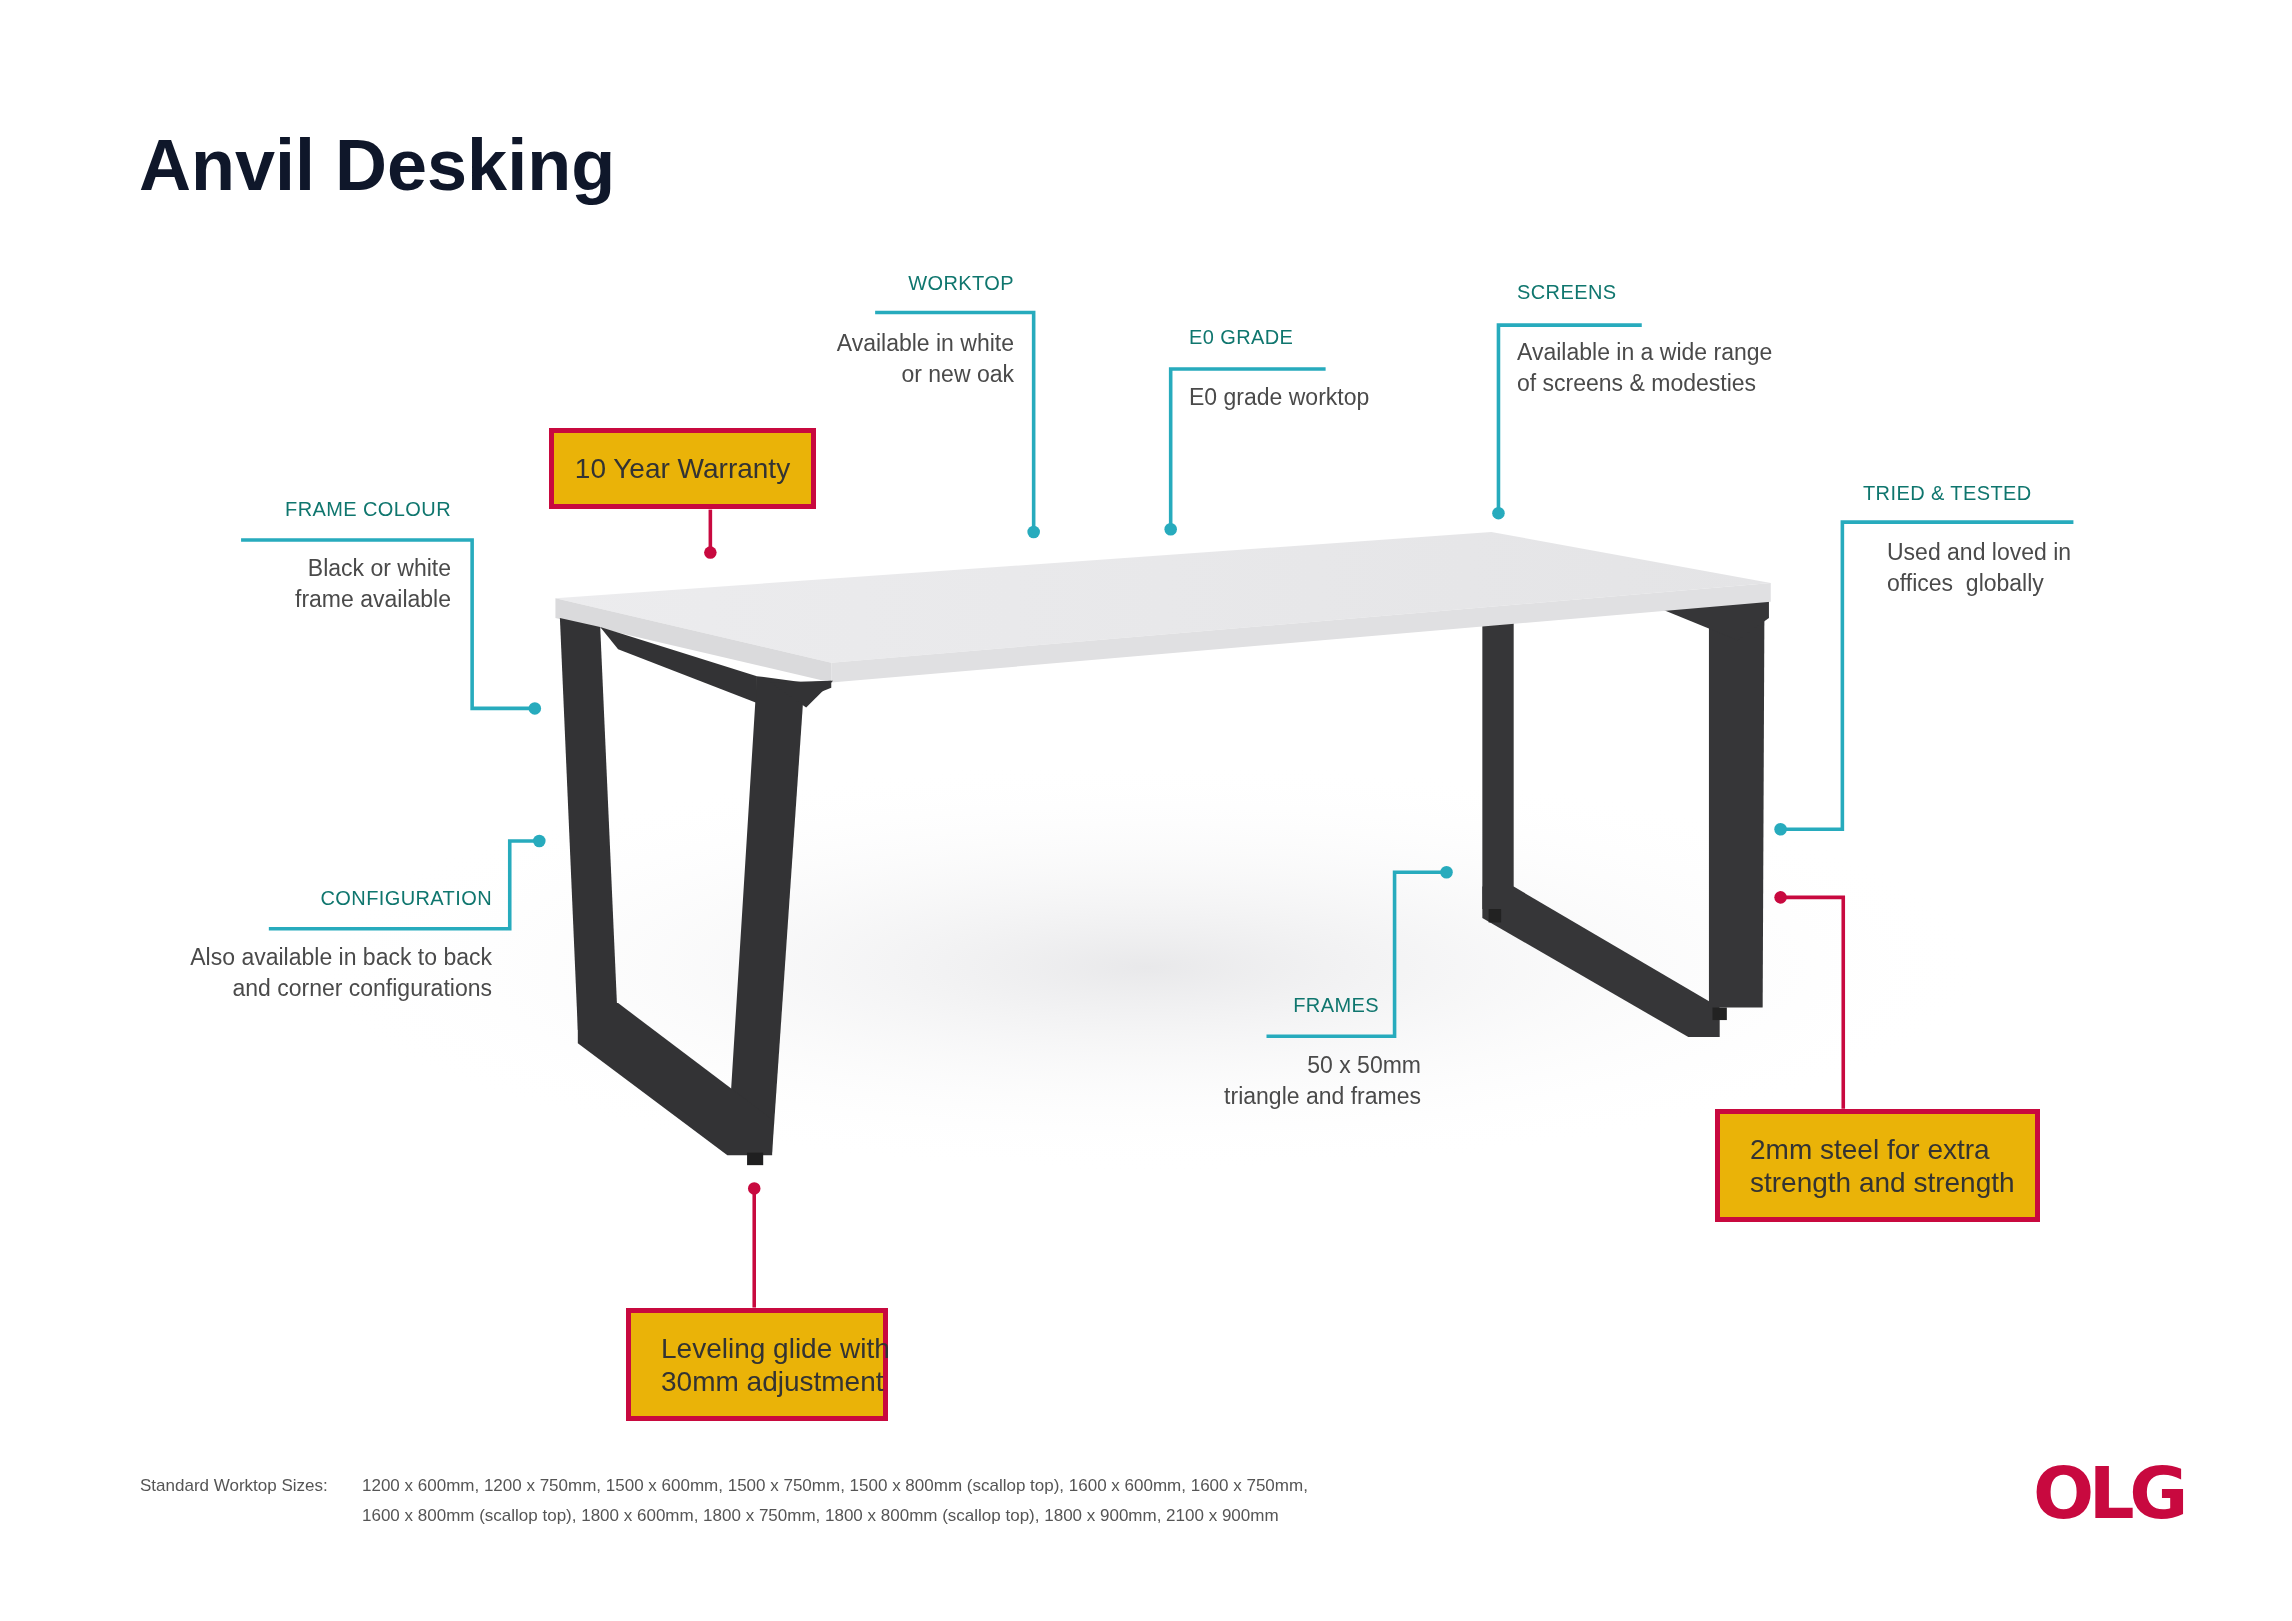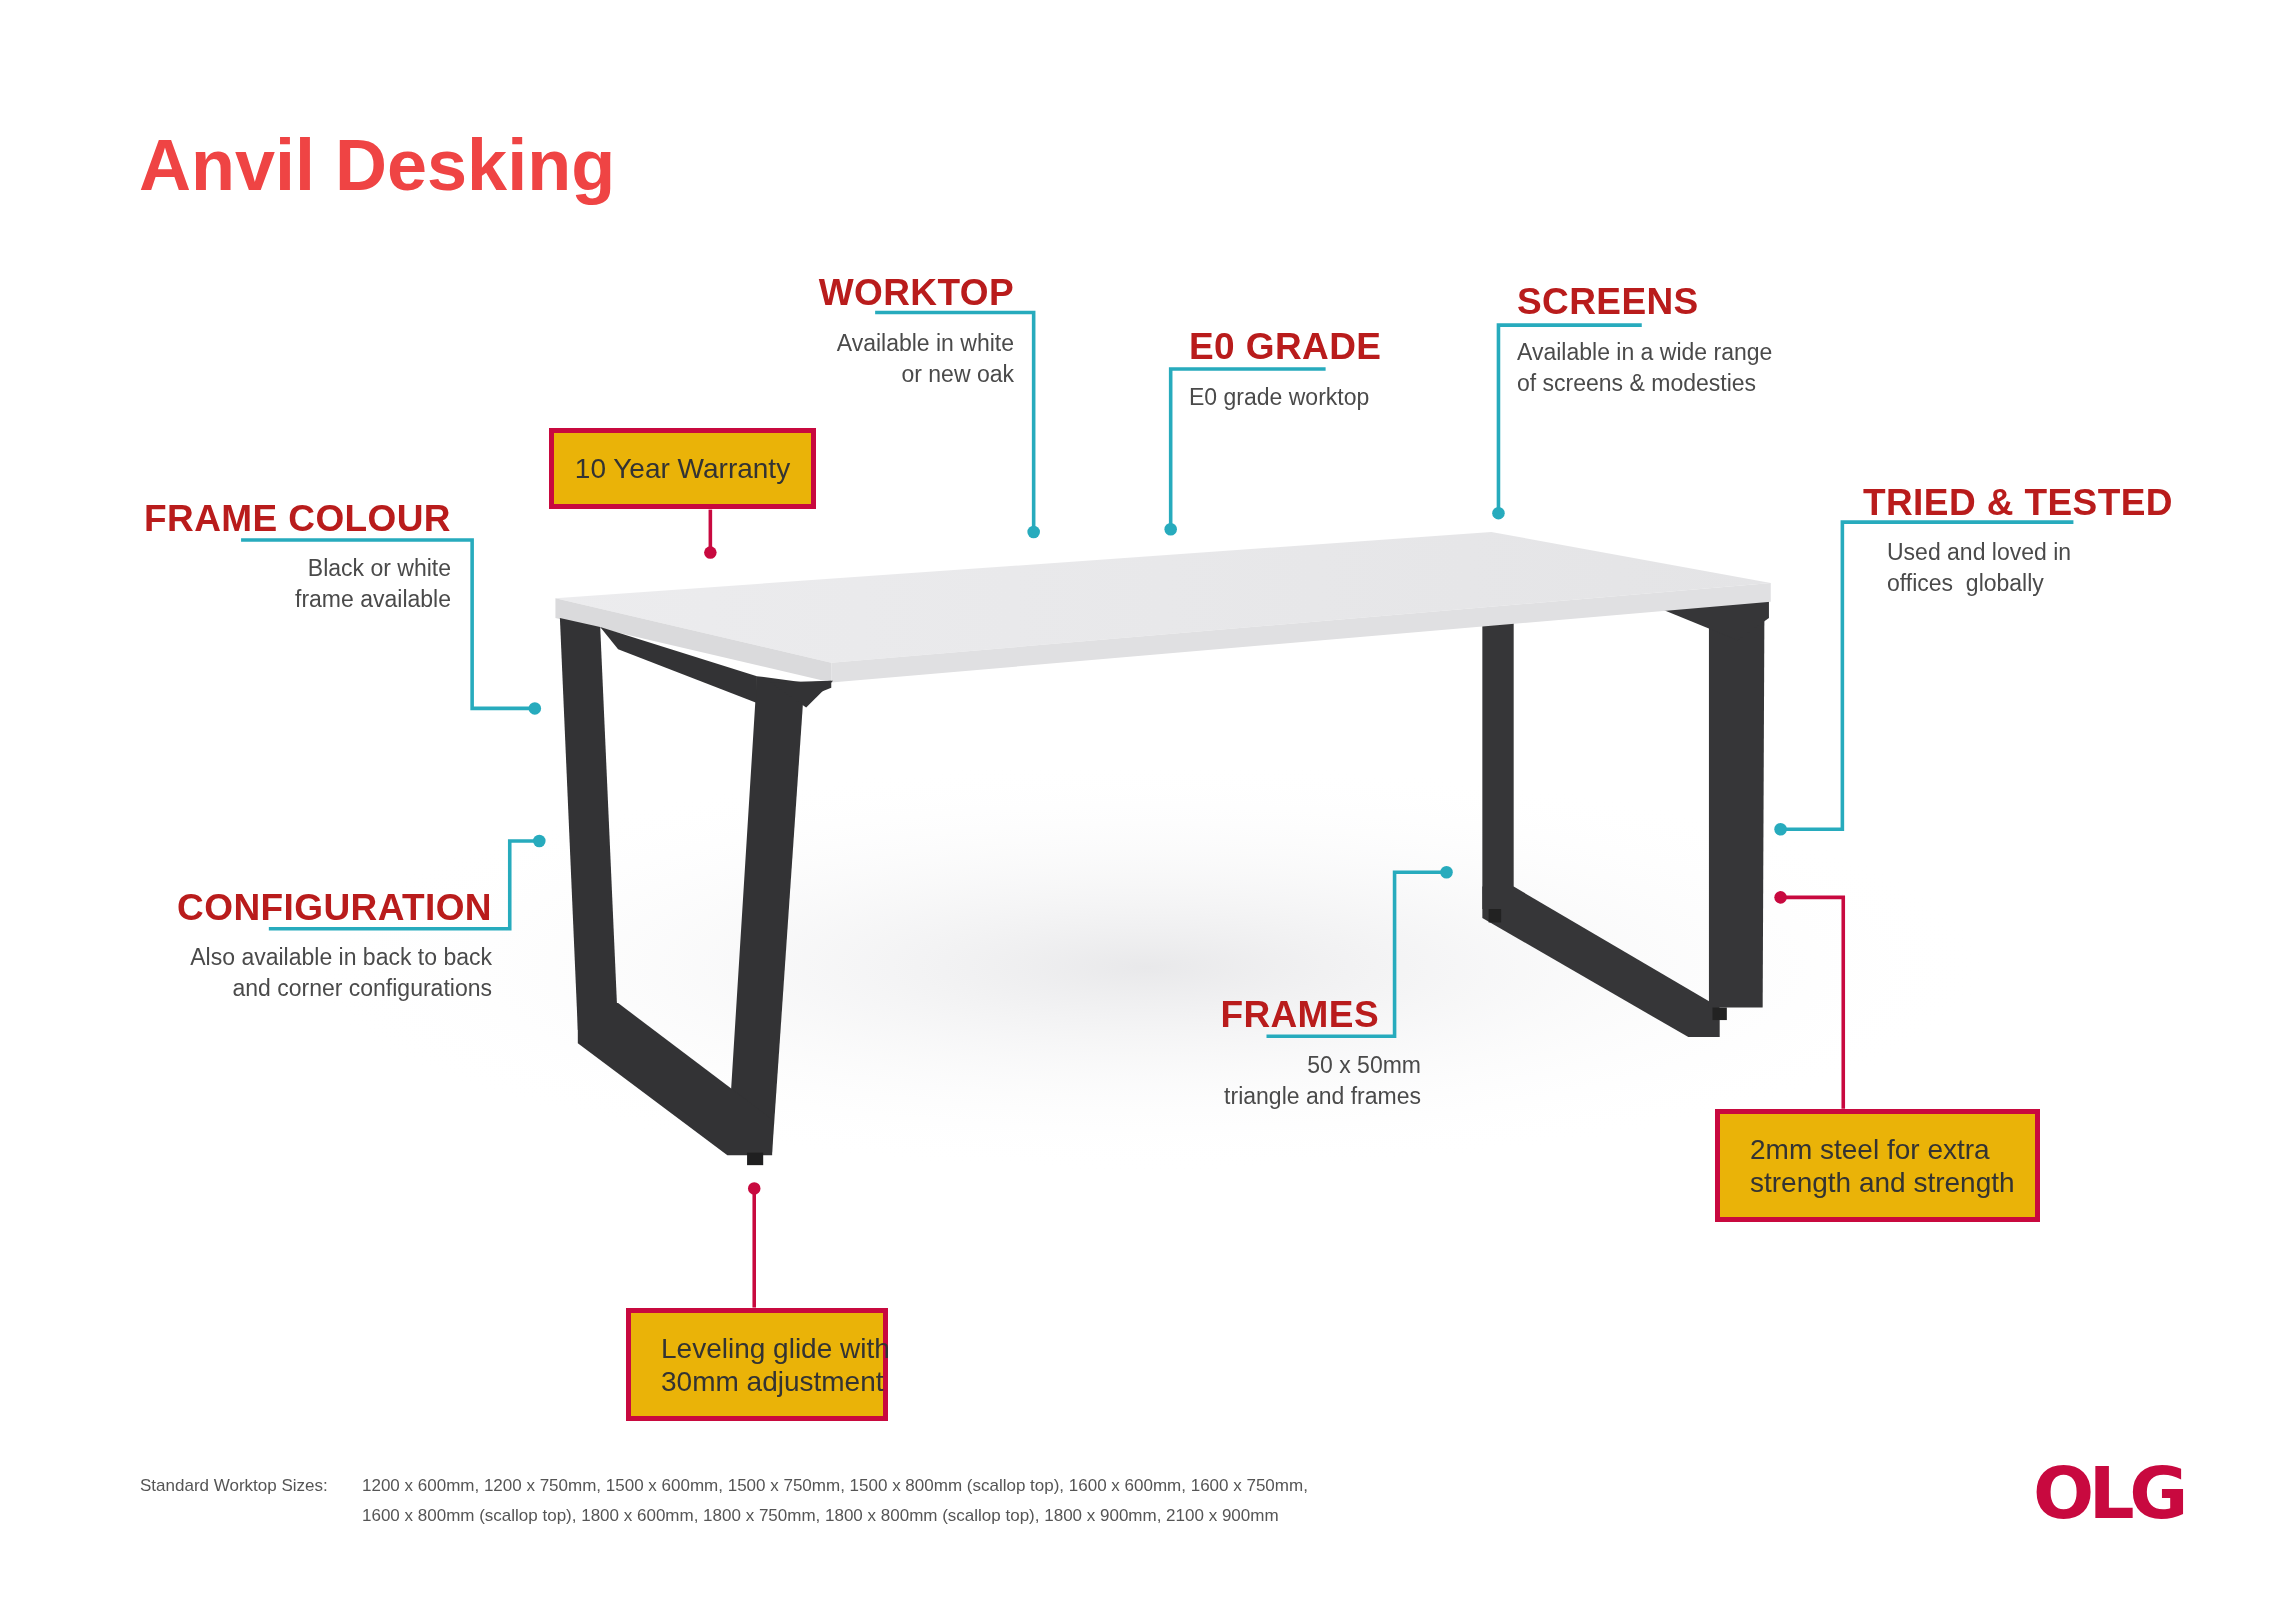--- a/index.html
+++ b/index.html
@@ -1,19 +1,19 @@
 <!DOCTYPE html>
 <html style="font-size:14.3px"><head>
 <meta charset="utf-8">
 <style>
   html, body { margin:0; padding:0; background:#ffffff; }
   body { width:2293px; height:1621px; position:relative; overflow:hidden; font-family:"Liberation Sans", sans-serif; }
   .abs { position:absolute; }
-  .title { left:139px; top:124px; font-size:72px; font-weight:bold; color:#ef4444; letter-spacing:0px; white-space:nowrap; }
-  .head { font-size:37px; font-weight:bold; color:#b91c1c; white-space:nowrap; letter-spacing:0.4px; }
+  .title { left:139px; top:124px; font-size:72px; font-weight:bold; color:#0f172a; letter-spacing:0px; white-space:nowrap; }
+  .head { font-size:20px; font-weight:normal; color:#0f766e; white-space:nowrap; letter-spacing:0.4px; }
   .desc { font-size:23px; color:#4a4a4a; line-height:31px; white-space:nowrap; }
   .right { text-align:right; }
   .box { border:5.4px solid #c8093f; background:#eab308; box-sizing:border-box; color:#333; font-size:28px; line-height:33px; white-space:nowrap; display:flex; align-items:center; }
   .footer { font-size:17px; color:#555; line-height:29.6px; white-space:nowrap; }
   svg.layer { position:absolute; left:0; top:0; }
   .logo { font-family:"DejaVu Sans", sans-serif; font-weight:bold; font-size:72px; color:#c8093f; letter-spacing:-5.4px; }
 </style>
 </head>
 <body>
 

